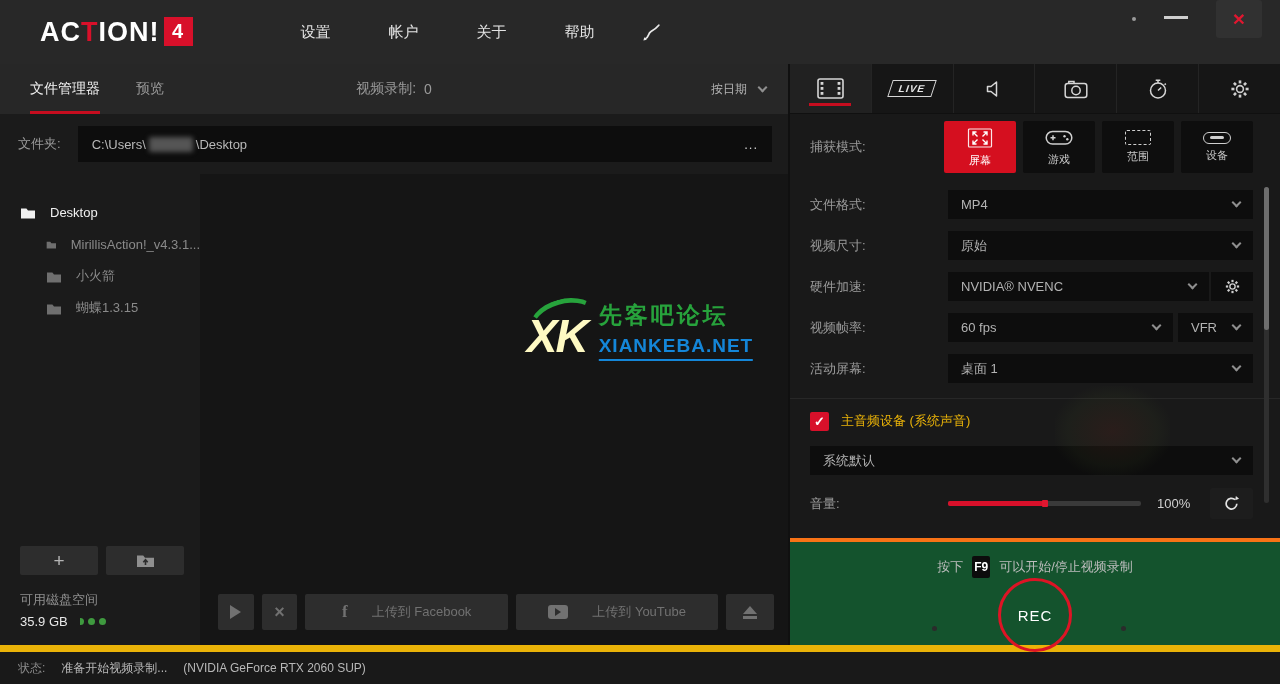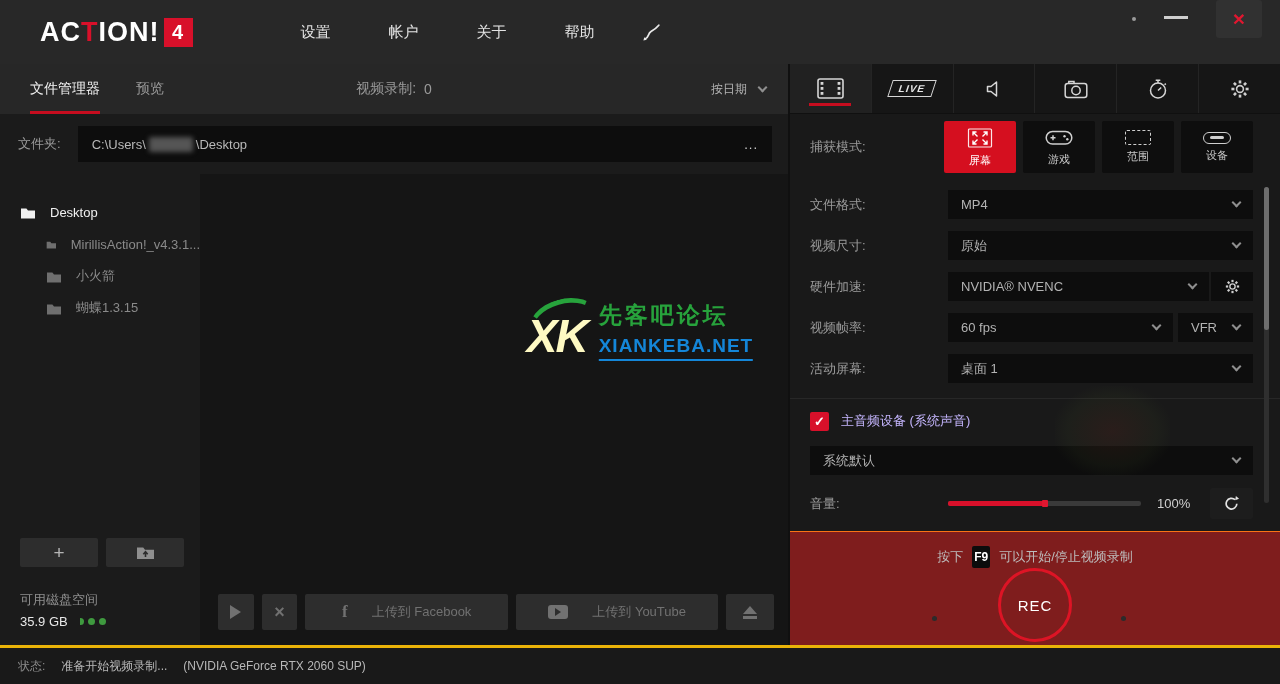--- a/index.html
+++ b/index.html
@@ -2,21 +2,21 @@
 <html><head>
 <meta charset="utf-8">
 <style>
   * { margin:0; padding:0; box-sizing:border-box; }
   html,body { width:1280px; height:684px; background:#111; overflow:hidden;
     font-family:"Liberation Sans", sans-serif; }
   .app { position:relative; width:1280px; height:684px; background:#191919; }
 
   
   .topbar { height:64px; background:#282828; display:flex; align-items:center; padding:0 18px 0 40px; }
-  .logo { display:flex; align-items:center; font-weight:800; font-size:27px; letter-spacing:1px; color:#fff; }
+  .logo { display:flex; align-items:flex-start; font-weight:800; font-size:27px; letter-spacing:1px; color:#fff; }
   .logo .lg-red { color:#d8102a; }
   .logo-badge { width:29px; height:29px; background:#d8102a; color:#fff; font-size:20px; font-weight:800;
     display:flex; align-items:center; justify-content:center; margin-left:4px; }
   .menu { display:flex; align-items:center; gap:58px; margin-left:108px; }
   .menu-item { color:#e3e3e3; font-size:15px; cursor:pointer; }
   .pen-wrap { margin-left:46px; cursor:pointer; display:flex; }
   .win-controls { margin-left:auto; display:flex; align-items:flex-start; gap:28px; align-self:flex-start; }
   .dot-btn { width:4px; height:4px; border-radius:50%; background:#9a9a9a; margin-top:17px; }
   .min-btn { width:24px; height:3px; background:#cfcfcf; margin-top:16px; }
   .close-btn { width:46px; height:38px; background:#313131; border-radius:3px; display:flex;
@@ -49,21 +49,21 @@
 
   
   .lp-body { flex:1; display:flex; min-height:0; }
   .tree { width:200px; flex:none; display:flex; flex-direction:column; padding:22px 0 16px 20px; }
   .tree-row { display:flex; align-items:center; gap:14px; height:32px; color:#f0f0f0; font-size:13px; cursor:pointer; }
   .tree-row.child { margin-left:26px; color:#8a8a8a; }
   .tree-bottom { margin-top:auto; }
   .btn-row { display:flex; gap:8px; }
   .sq-btn { width:78px; height:29px; background:#2d2d2d; border-radius:2px; display:flex; align-items:center;
     justify-content:center; color:#b5b5b5; font-size:19px; cursor:pointer; }
-  .disk-label { color:#8f8f8f; font-size:13px; margin-top:24px; }
+  .disk-label { color:#8f8f8f; font-size:13px; margin-top:16px; }
   .disk-row { display:flex; align-items:center; gap:12px; color:#e8e8e8; font-size:13px; margin-top:5px; }
   .dots { display:flex; align-items:center; gap:4px; }
   .dots i { width:7px; height:7px; border-radius:50%; background:#3f9a3f; }
   .dots i.half { width:4px; border-radius:0 4px 4px 0; }
 
   .file-area { flex:1; background:#151515; position:relative; }
   .toolbar { position:absolute; left:18px; right:14px; bottom:15px; height:36px; display:flex; gap:8px; }
   .tb-btn { background:#2d2d2d; border-radius:2px; display:flex; align-items:center; justify-content:center;
     color:#717171; font-size:13px; cursor:default; }
   .tb-sm { width:36px; }
@@ -108,49 +108,49 @@
   .field .chevron { margin-left:auto; }
   .field-fixed { flex:none; width:225px; }
   .vfr { flex:none; width:75px; margin-left:5px; }
   .gear-btn { width:42px; height:29px; background:#0d0d0d; margin-left:2px; display:flex; align-items:center;
     justify-content:center; flex:none; cursor:pointer; }
 
   .audio-sec { border-top:1px solid #272727; margin-top:9px; padding-top:10px; flex:none; }
   .chk-row { display:flex; align-items:center; gap:12px; padding:0 27px 0 20px; height:24px; }
   .checkbox { width:19px; height:19px; background:#d8102a; border-radius:2px; color:#fff; font-size:13px;
     font-weight:bold; display:flex; align-items:center; justify-content:center; cursor:pointer; }
-  .chk-label { color:#c4b5fd; font-size:13px; }
+  .chk-label { color:#eab308; font-size:13px; }
   .audio-dd { margin:13px 27px 0 20px; }
   .vol-row { margin-top:13px; height:31px; display:flex; align-items:center; padding:0 27px 0 20px; }
   .track { width:193px; height:5px; background:#3a3a3a; border-radius:2px; position:relative; cursor:pointer; }
   .fill { position:absolute; left:0; top:0; height:100%; background:#d8102a; border-radius:2px; }
   .thumb { position:absolute; top:-1px; width:6px; height:7px; background:#e01730; border-radius:1px; }
   .vol-val { margin-left:16px; color:#cfcfcf; font-size:13px; }
   .reset-btn { margin-left:auto; width:43px; height:31px; background:#1d1d1d; border-radius:2px;
     display:flex; align-items:center; justify-content:center; cursor:pointer; }
 
-  .rec-sec { margin-top:12px; border-top:1px solid #f97316; background:#7f1d1d; flex:1; position:relative; }
+  .rec-sec { margin-top:19px; border-top:4px solid #f97316; background:#14532d; flex:1; position:relative; }
   .hotkey-line { display:flex; align-items:center; justify-content:center; padding-top:14px;
     color:#bdbdbd; font-size:13px; }
   .key-badge { background:#0c0c0c; color:#fff; font-size:12px; font-weight:bold; padding:4px 2px;
     border-radius:2px; margin:0 9px; }
   .rec-circle { position:absolute; left:208px; top:36px; width:74px; height:74px; border:3px solid #dd1425;
     border-radius:50%; display:flex; align-items:center; justify-content:center; color:#fff; font-size:15px;
     letter-spacing:1px; cursor:pointer; }
   .rec-dot { position:absolute; top:84px; width:5px; height:5px; border-radius:50%; background:#2b2b2b; }
   .rec-dot.l { left:142px; } .rec-dot.r { left:331px; }
 
   .rp-scrollbar { position:absolute; right:11px; top:123px; width:5px; height:316px; background:#2f2f2f; border-radius:3px; }
   .rp-thumb { width:5px; height:143px; background:#6e6e6e; border-radius:3px; cursor:grab; }
 
   .faint-blob { position:absolute; left:265px; top:322px; width:115px; height:90px; pointer-events:none;
     background:radial-gradient(ellipse at center, rgba(125,50,35,.17) 0%, rgba(70,85,40,.10) 55%, transparent 75%); }
 
   
-  .statusbar { height:39px; background:#191919; border-top:3px solid #eab308; display:flex; align-items:center;
+  .statusbar { height:39px; background:#191919; border-top:7px solid #eab308; display:flex; align-items:center;
     padding-left:18px; gap:16px; font-size:12px; }
   .status-label { color:#8a8a8a; }
   .status-text { color:#b8b8b8; }
 
   
   .watermark { position:absolute; left:640px; top:300px; transform:translateX(-50%); display:flex;
     align-items:center; gap:12px; z-index:40; pointer-events:none; }
   .wm-logo { position:relative; font-style:italic; font-weight:800; font-size:46px; line-height:1;
     color:#fef9c3; letter-spacing:-2px; padding-top:10px; }
   .wm-arc { position:absolute; top:-4px; left:2px; width:70px; height:46px; border:4px solid transparent;

